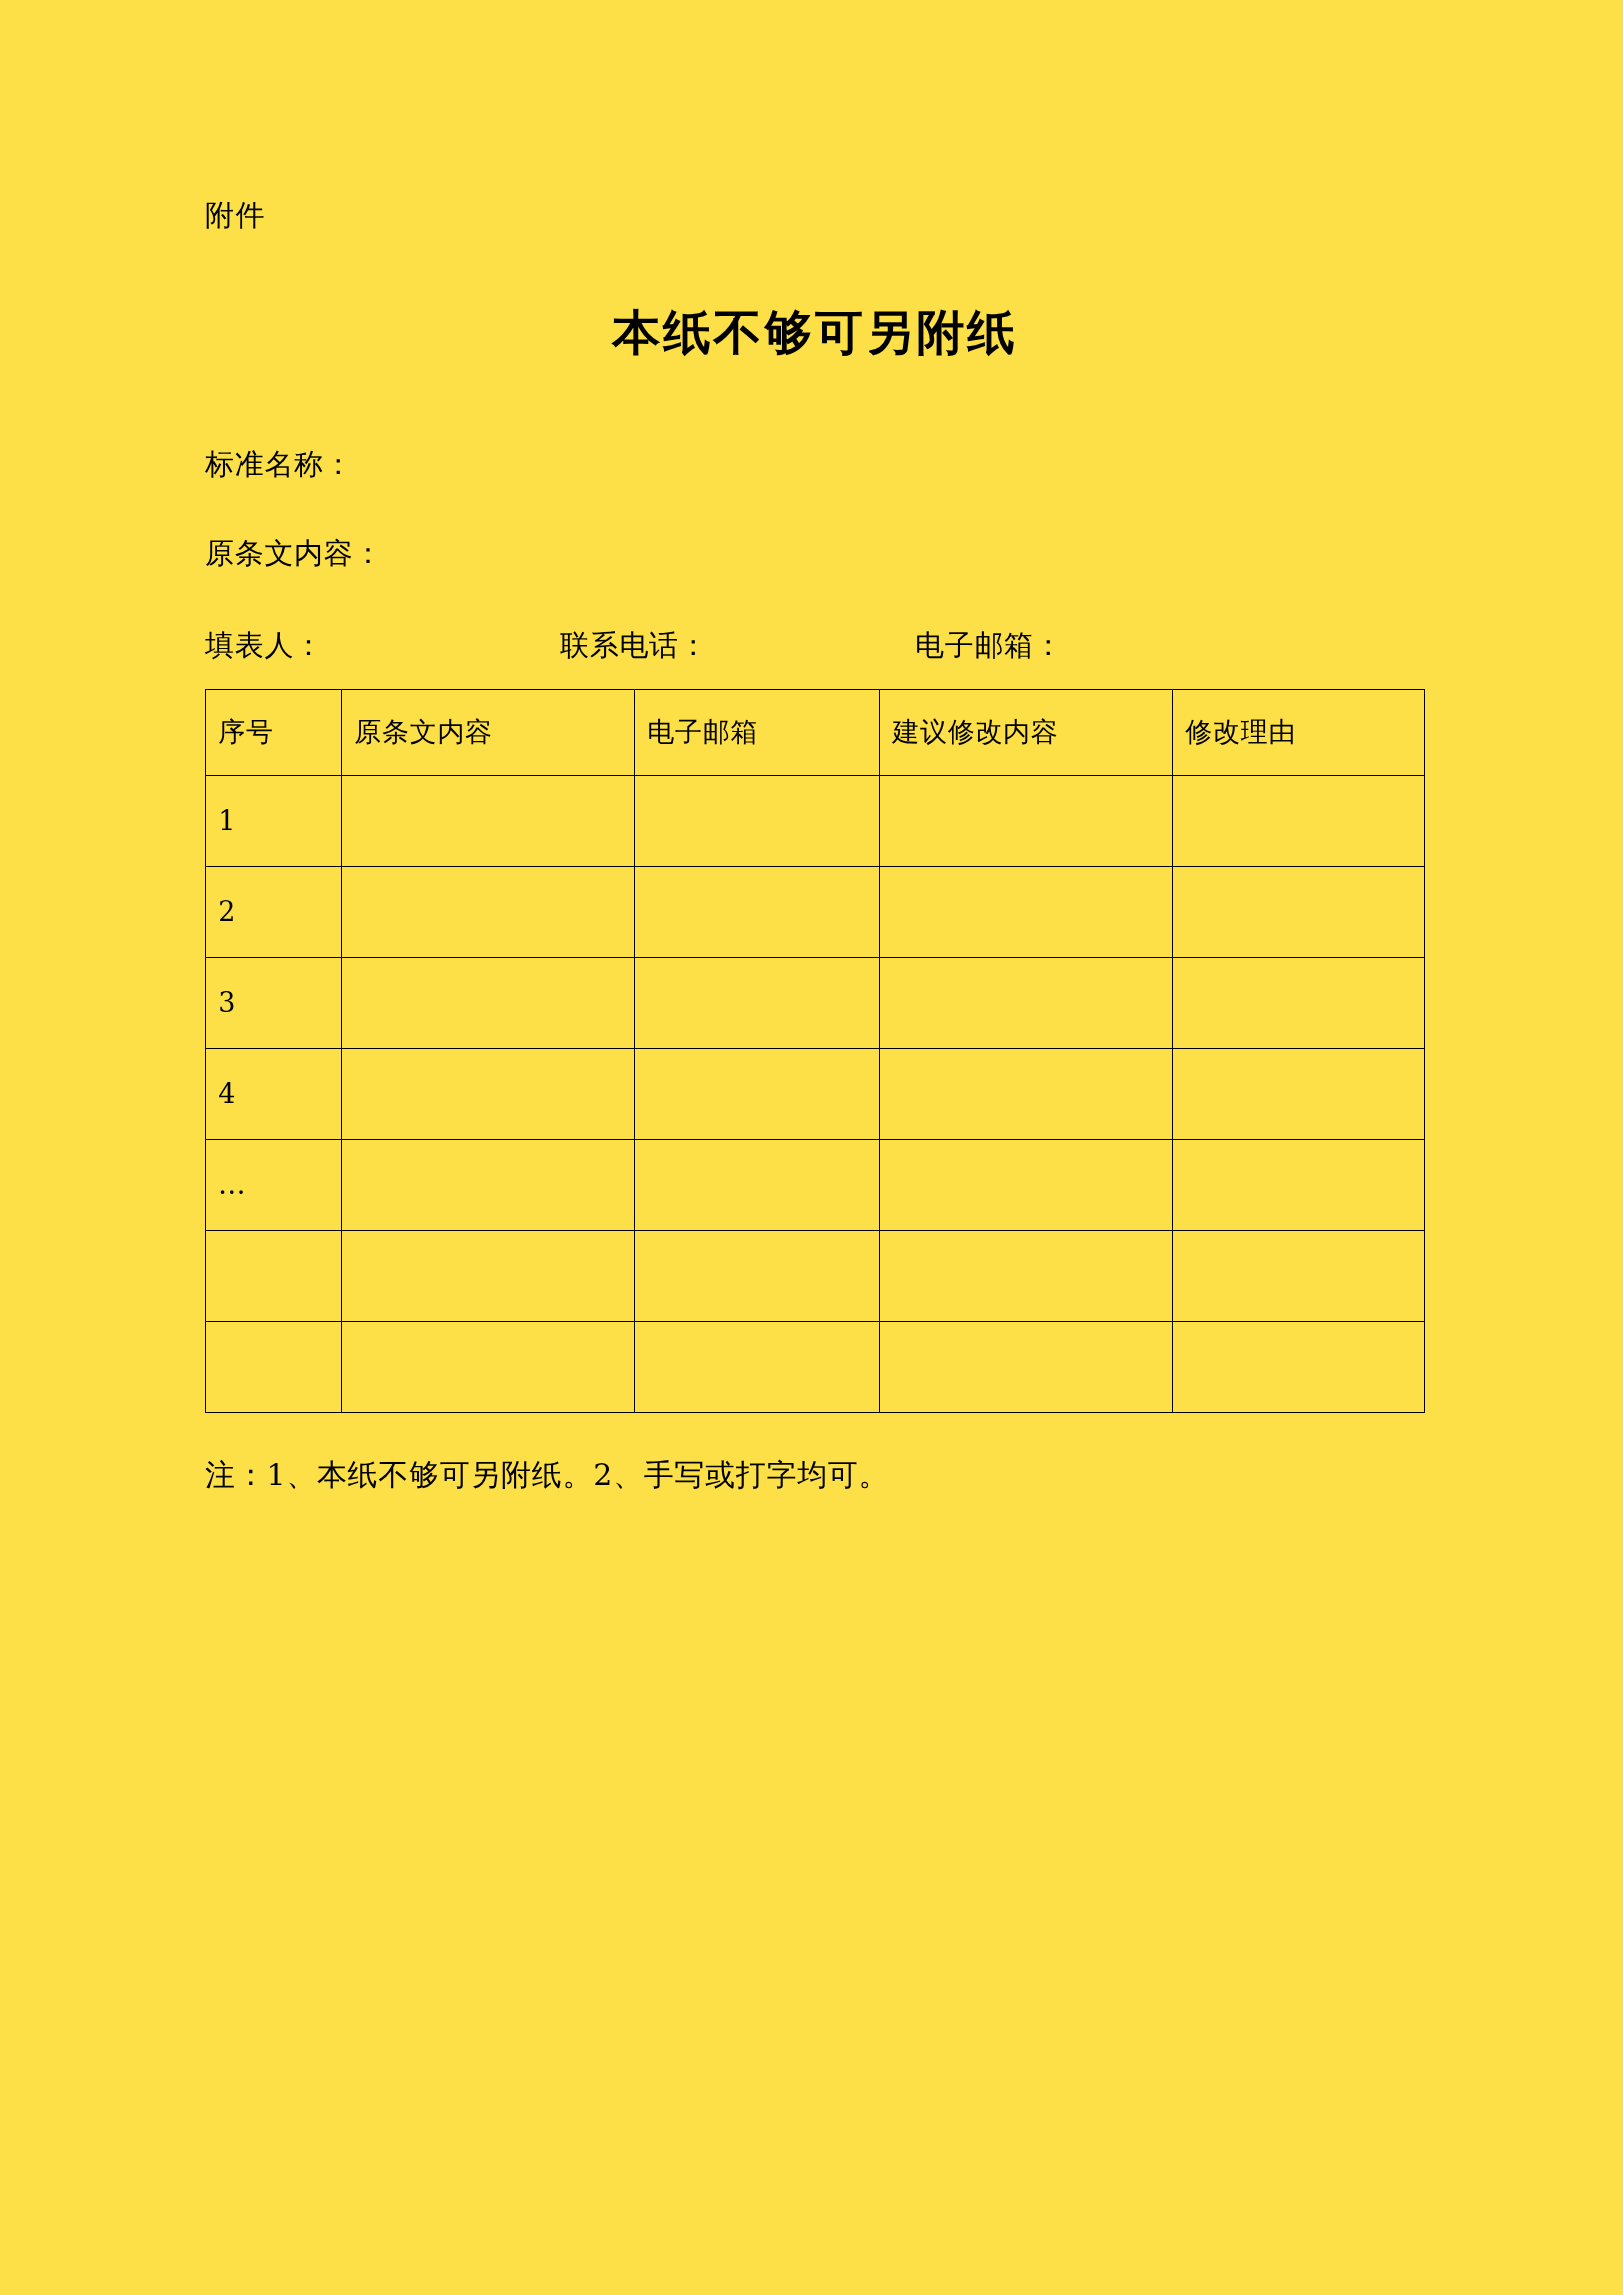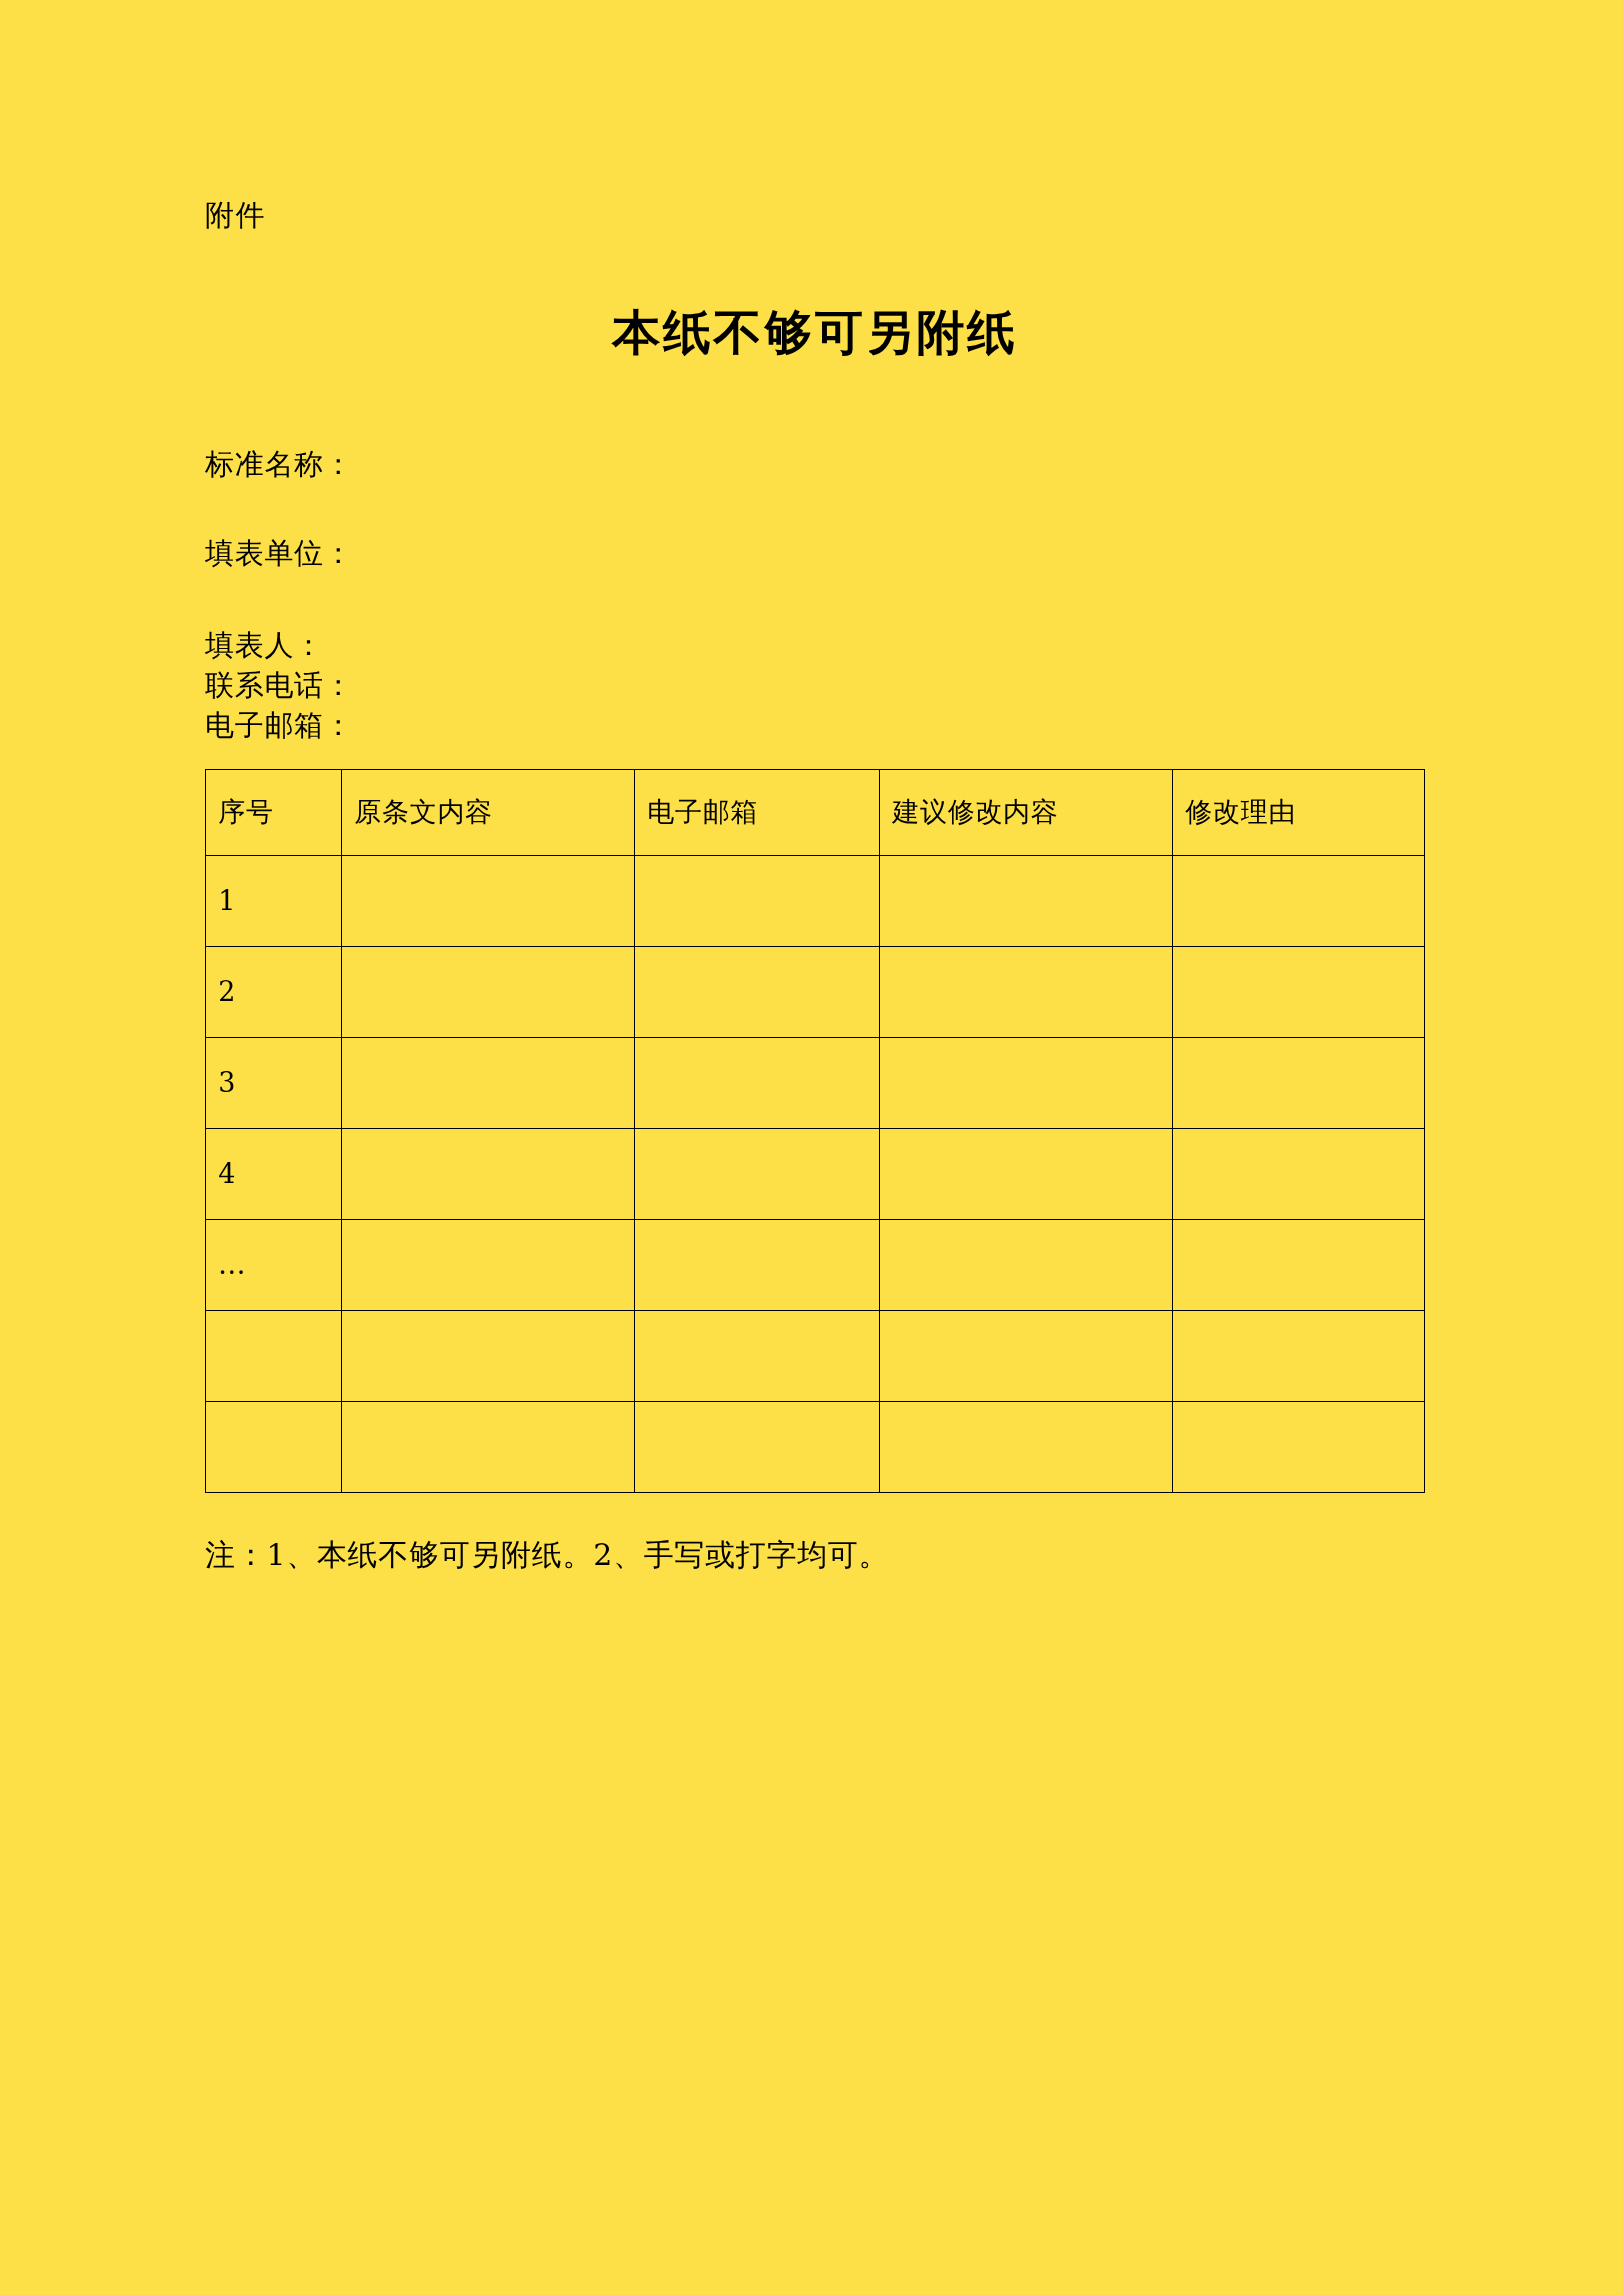--- a/index.html
+++ b/index.html
@@ -53,21 +53,20 @@
     margin-top: 80px;
   }
   .field-row {
     display: flex;
     align-items: flex-start;
     font-family: "DejaVu Sans", sans-serif;
     font-size: 29px;
     letter-spacing: 0.7px;
     margin-top: 52px;
     margin-bottom: 23px;
-    flex-direction: column;
   }
   .field-row .f1 { width: 355px; }
   .field-row .f2 { width: 355px; }
   .field-row .f3 { flex: 1; }
 
   table.main-table {
     border-collapse: collapse;
     width: 1220px;
     table-layout: fixed;
     margin-top: 0;
@@ -118,21 +117,21 @@
 
 <div class="page">
   <div class="content">
 
     <div class="attachment-label">附件</div>
 
     <div class="doc-title">本纸不够可另附纸</div>
 
     <div class="field-line first">标准名称：</div>
 
-    <div class="field-line">填表单位：</div>
+    <div class="field-line">原条文内容：</div>
 
     <div class="field-row">
       <span class="f1">填表人：</span>
       <span class="f2">联系电话：</span>
       <span class="f3">电子邮箱：</span>
     </div>
 
     <table class="main-table">
       <thead>
         <tr>

